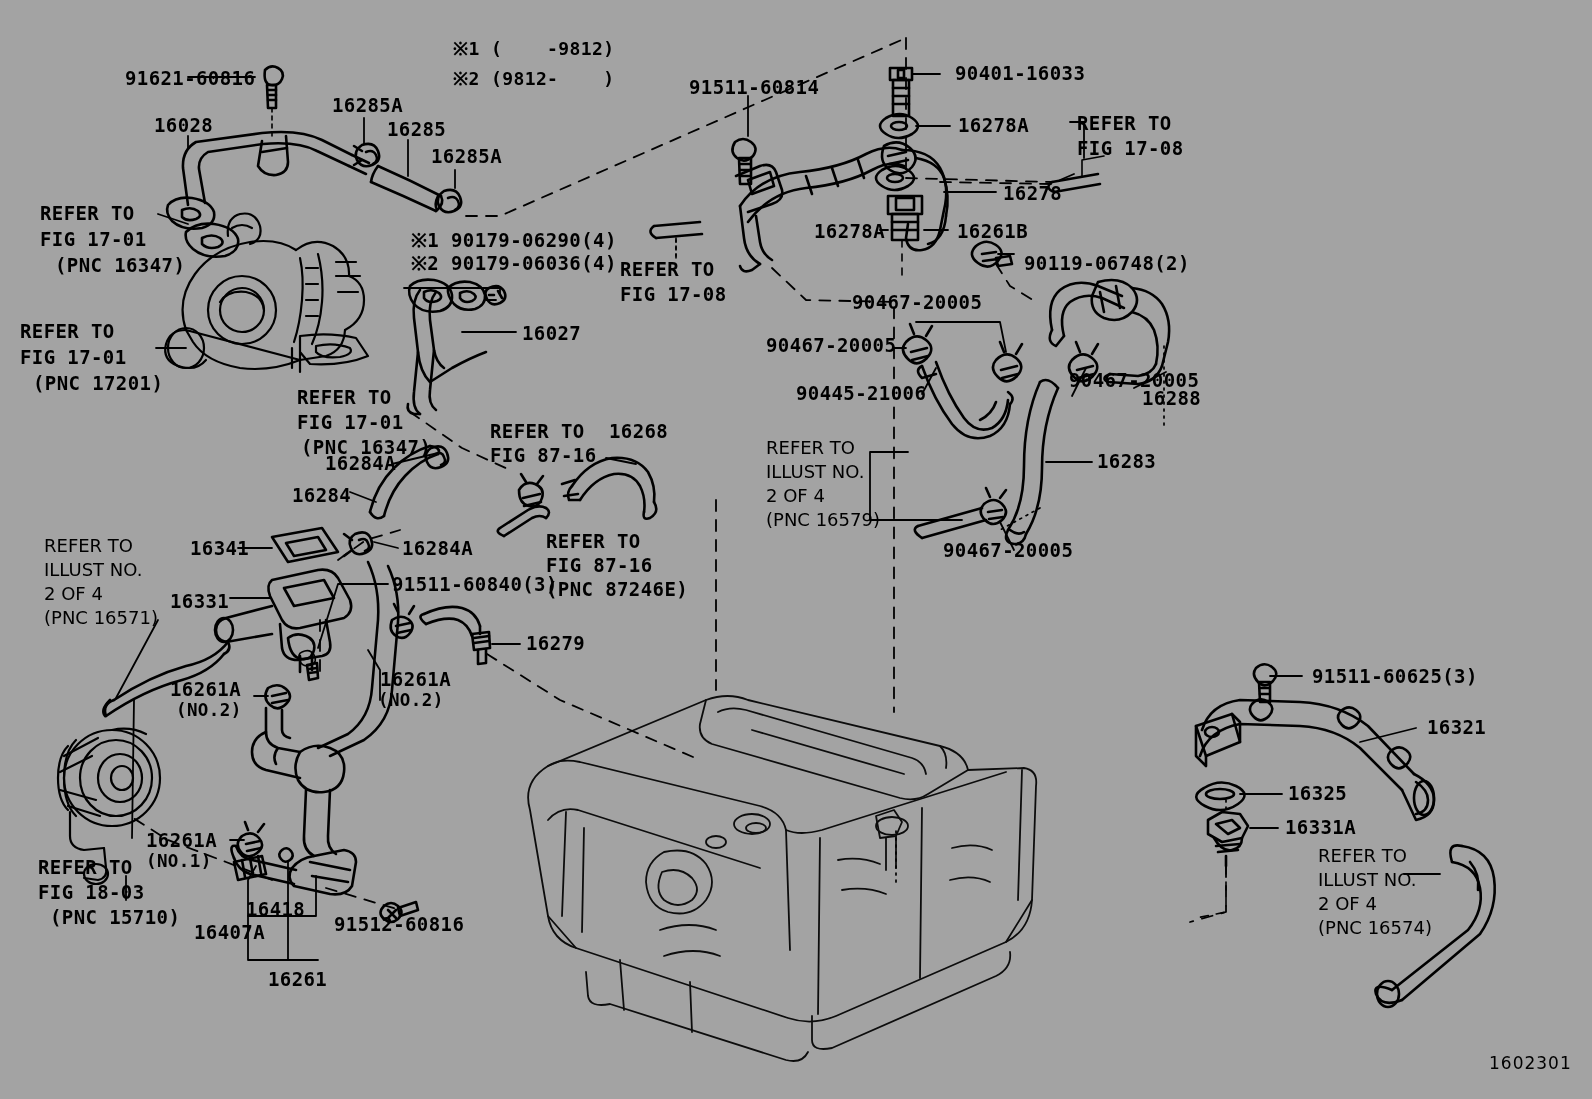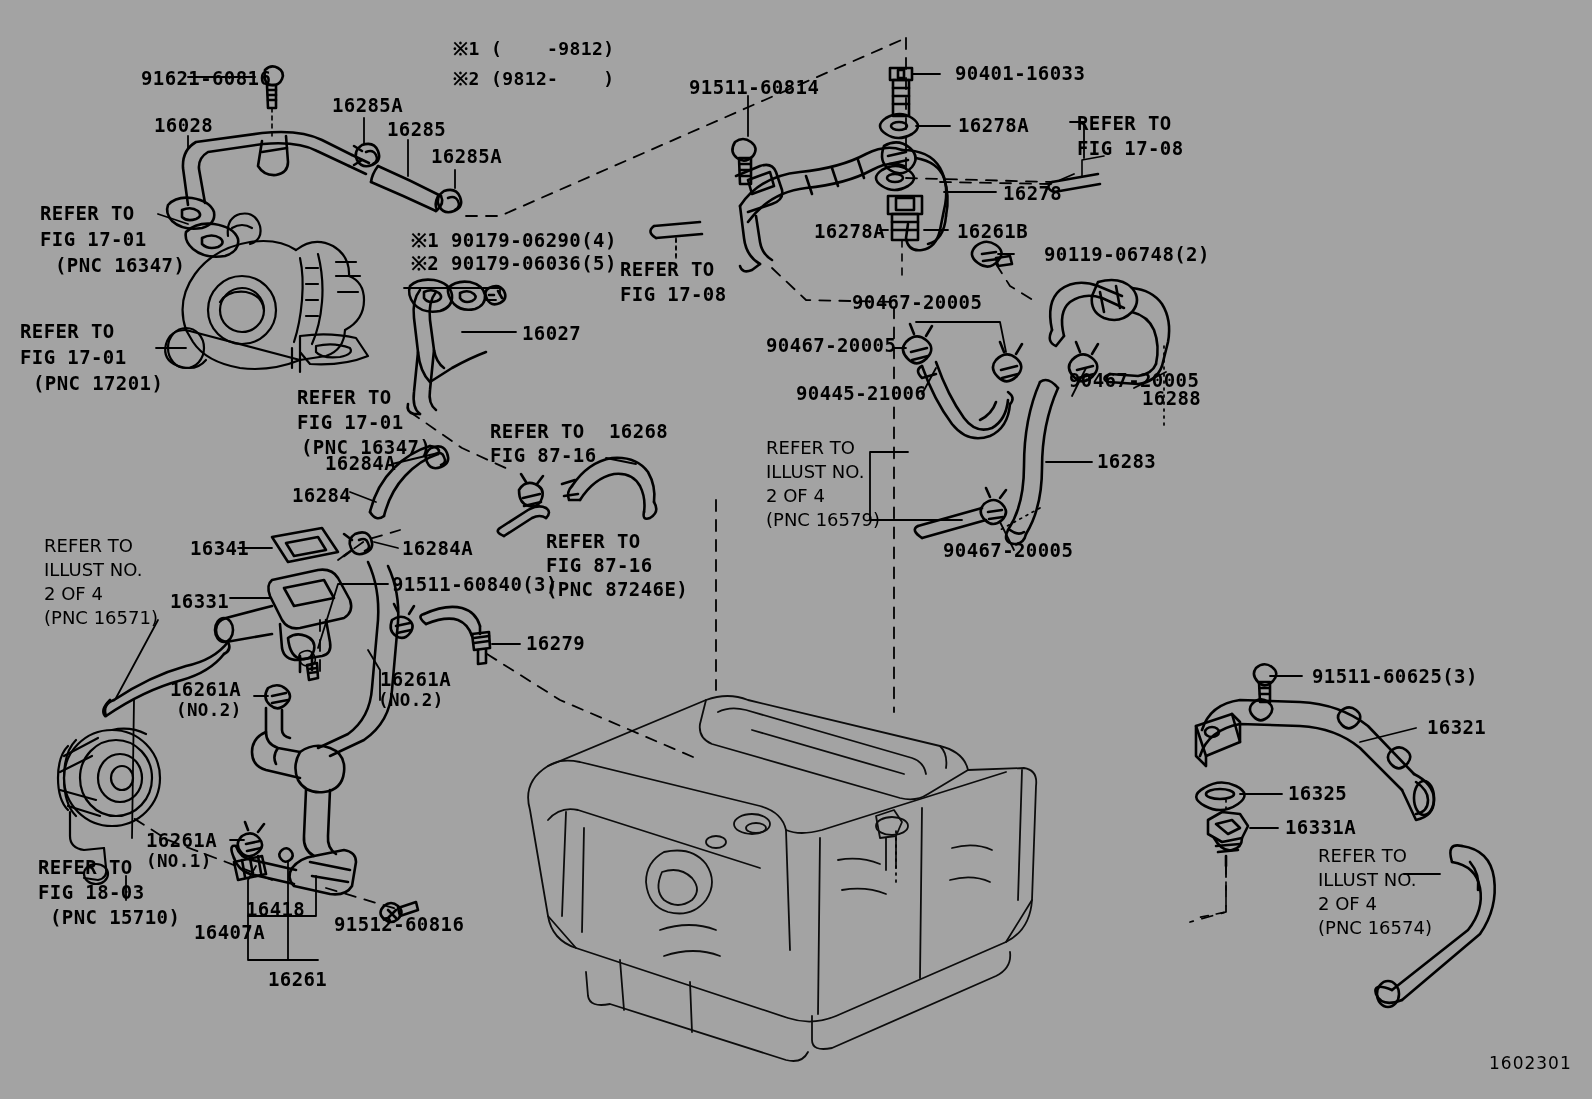--- a/index.html
+++ b/index.html
@@ -456,53 +456,53 @@
       <path d="M338,560 L366,540 L400,530"></path>
       <path d="M940,182 L1052,184"></path>
     </g>
 
   </g>
 </svg>
 
 <div class="lbl note" style="left:453px;top:38px;">※1 (    -9812)</div>
 <div class="lbl note" style="left:453px;top:68px;">※2 (9812-    )</div>
 
-<div class="lbl" style="left:125px;top:67px;margin-left:16px;">91621-60816</div>
+<div class="lbl" style="left:125px;top:67px;">91621-60816</div>
 <div class="lbl" style="left:154px;top:114px;">16028</div>
 <div class="lbl" style="left:332px;top:94px;">16285A</div>
 <div class="lbl" style="left:387px;top:118px;">16285</div>
 <div class="lbl" style="left:431px;top:145px;">16285A</div>
 
 <div class="lbl" style="left:40px;top:202px;">REFER TO</div>
 <div class="lbl" style="left:40px;top:228px;">FIG 17-01</div>
 <div class="lbl" style="left:55px;top:254px;">(PNC 16347)</div>
 
 <div class="lbl" style="left:20px;top:320px;">REFER TO</div>
 <div class="lbl" style="left:20px;top:346px;">FIG 17-01</div>
 <div class="lbl" style="left:33px;top:372px;">(PNC 17201)</div>
 
 <div class="lbl" style="left:297px;top:386px;">REFER TO</div>
 <div class="lbl" style="left:297px;top:411px;">FIG 17-01</div>
 <div class="lbl" style="left:301px;top:436px;">(PNC 16347)</div>
 
 <div class="lbl" style="left:411px;top:229px;">※1 90179-06290(4)</div>
-<div class="lbl" style="left:411px;top:252px;">※2 90179-06036(5)</div>
+<div class="lbl" style="left:411px;top:252px;">※2 90179-06036(4)</div>
 
 <div class="lbl" style="left:522px;top:322px;">16027</div>
 
 <div class="lbl" style="left:620px;top:258px;">REFER TO</div>
 <div class="lbl" style="left:620px;top:283px;">FIG 17-08</div>
 
 <div class="lbl" style="left:689px;top:76px;">91511-60814</div>
 <div class="lbl" style="left:955px;top:62px;">90401-16033</div>
 <div class="lbl" style="left:958px;top:114px;">16278A</div>
 <div class="lbl" style="left:1003px;top:182px;">16278</div>
 <div class="lbl" style="left:814px;top:220px;">16278A</div>
 <div class="lbl" style="left:957px;top:220px;">16261B</div>
-<div class="lbl" style="left:1024px;top:243px;margin-left:20px;">90119-06748(2)</div>
+<div class="lbl" style="left:1024px;top:252px;">90119-06748(2)</div>
 
 <div class="lbl" style="left:1077px;top:112px;">REFER TO</div>
 <div class="lbl" style="left:1077px;top:137px;">FIG 17-08</div>
 
 <div class="lbl" style="left:852px;top:291px;">90467-20005</div>
 <div class="lbl" style="left:766px;top:334px;">90467-20005</div>
 <div class="lbl" style="left:796px;top:382px;">90445-21006</div>
 <div class="lbl" style="left:1142px;top:387px;">16288</div>
 <div class="lbl" style="left:1069px;top:369px;">90467-20005</div>
 <div class="lbl" style="left:1097px;top:450px;">16283</div>

